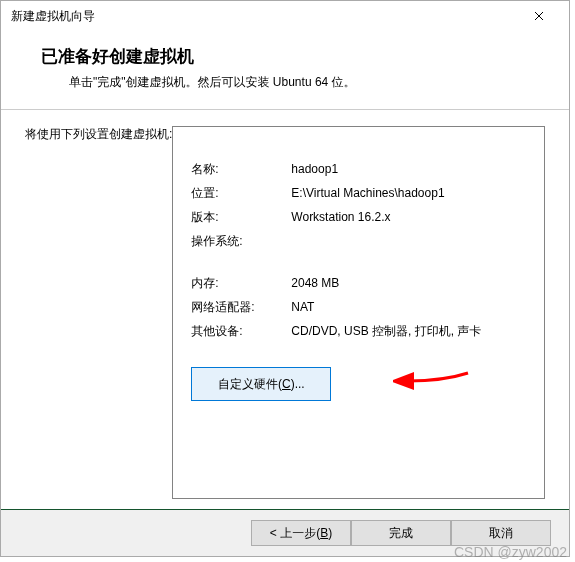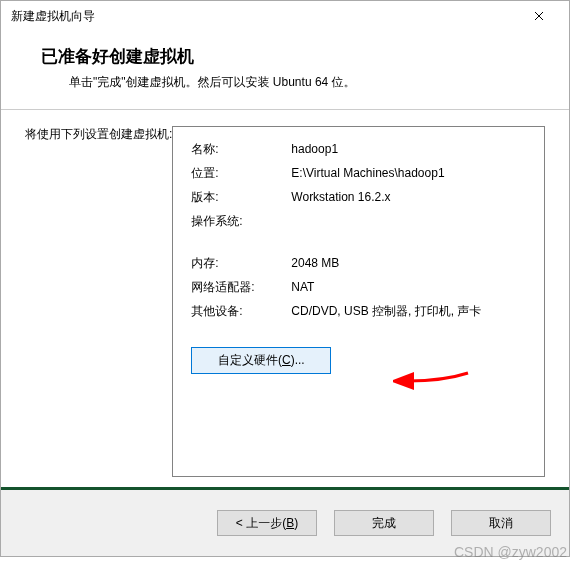--- a/index.html
+++ b/index.html
@@ -70,21 +70,21 @@
       flex-direction: row;
     }
     .settings-label {
       font-size: 12px;
       color: #000;
       margin-bottom: 10px;
     }
     .settings-panel {
       border: 1px solid #828282;
       background: #fff;
-      padding: 12px 18px;
+      padding: 32px 18px;
       flex: 1;
       position: relative;
     }
     .settings-row {
       display: flex;
       margin-bottom: 4px;
       line-height: 20px;
     }
     .settings-key {
       width: 100px;
@@ -98,36 +98,36 @@
       height: 18px;
     }
     .custom-hw-btn {
       margin-top: 22px;
       padding: 4px 14px;
       border: 1px solid #0078d7;
       background: #e5f1fb;
       font-size: 12px;
       cursor: pointer;
       min-width: 140px;
-      height: 27px;
+      height: 34px;
     }
     .arrow {
       position: absolute;
       left: 220px;
       top: 236px;
       width: 80px;
       height: 40px;
       pointer-events: none;
     }
     .footer {
-      border-top: 3px solid #14532d;
-      padding: 20px 18px;
+      border-top: 1px solid #14532d;
+      padding: 10px 18px;
       display: flex;
       justify-content: flex-end;
-      gap: 17px;
+      gap: 0;
       background: #f0f0f0;
     }
     .footer-btn {
       padding: 3px 10px;
       min-width: 100px;
       height: 26px;
       border: 1px solid #adadad;
       background: #e1e1e1;
       font-size: 12px;
       cursor: pointer;

